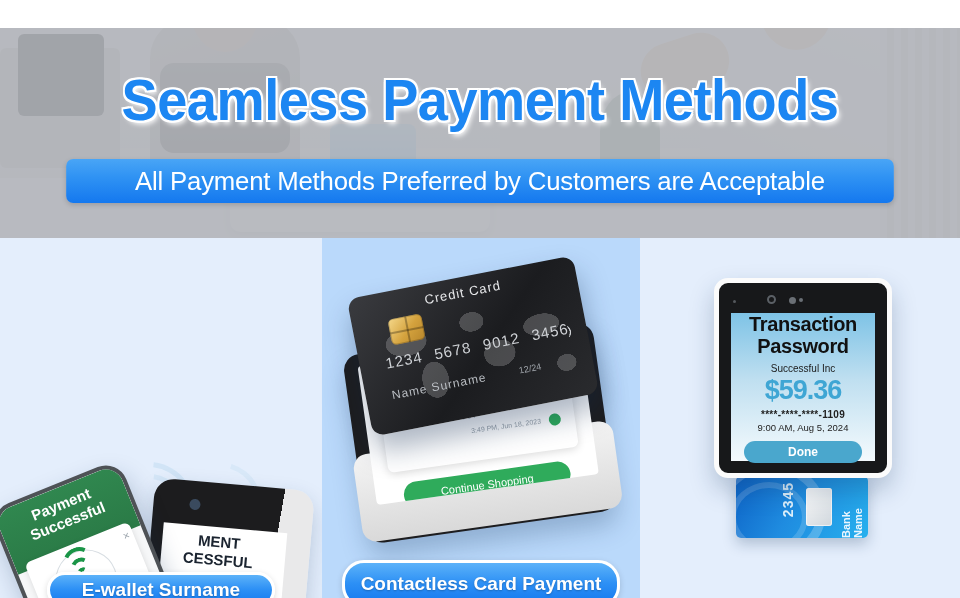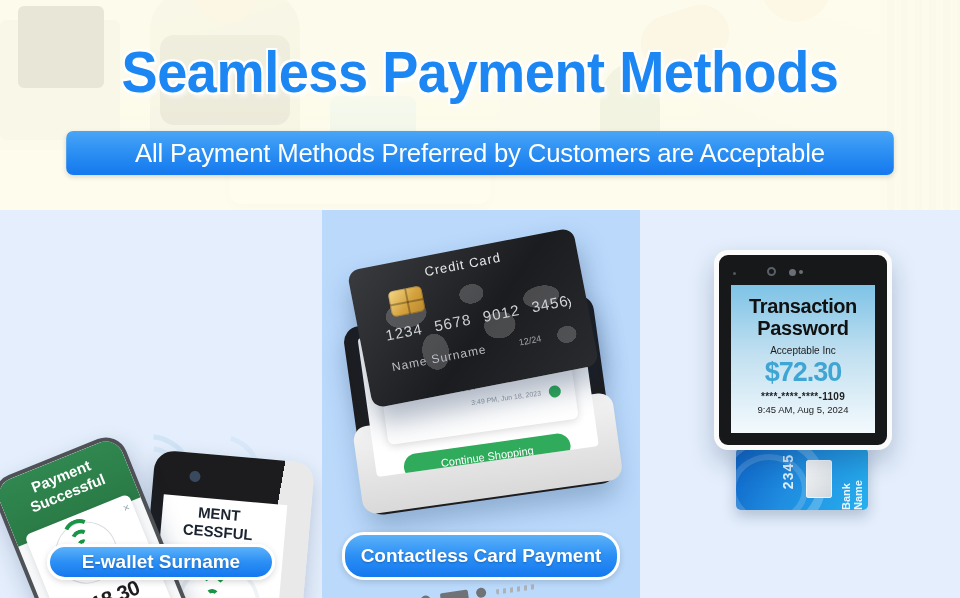--- a/index.html
+++ b/index.html
@@ -3,21 +3,21 @@
 <meta charset="utf-8">
 <style>
   * { box-sizing: border-box; margin:0; padding:0; }
   html,body { width:960px; height:598px; overflow:hidden; background:#fff;
               font-family:"Liberation Sans", sans-serif; }
 
   .page { position:relative; width:960px; height:598px; }
 
   
   .header { position:relative; width:960px; height:210px; overflow:hidden;
-            background:#fef9c3; }
+            background:#0f172a;margin-top:28px; }
   .hero-photo { position:absolute; inset:0; opacity:.30; }
   .hp { position:absolute; }
   
   .hp.floor   { left:0; top:120px; width:960px; height:90px; background:linear-gradient(#efeeec,#e3e1de); }
   .hp.counter { left:0; top:150px; width:960px; height:60px; background:#fbfbfa; }
   .hp.wall    { left:0; top:0; width:960px; height:150px; background:linear-gradient(#f6f5f3,#ebeae7); }
   .hp.person1 { left:150px; top:-10px; width:150px; height:200px; border-radius:40px 40px 0 0;
                 background:linear-gradient(160deg,#d8d4cf,#b9b4ad); }
   .hp.apron   { left:160px; top:35px; width:130px; height:90px; border-radius:14px;
                 background:linear-gradient(#8d8a85,#6e6b67); }
@@ -197,21 +197,21 @@
   .term3 .cam { position:absolute; left:48px; top:12px; width:9px; height:9px;
                 border-radius:50%; border:2px solid #5b6066; }
   .term3 .dot { position:absolute; left:70px; top:14px; width:7px; height:7px;
                 border-radius:50%; background:#6a6f75; }
   .term3 .dot2{ position:absolute; left:80px; top:15px; width:4px; height:4px;
                 border-radius:50%; background:#6a6f75; }
   .term3 .led { position:absolute; left:14px; top:17px; width:3px; height:3px;
                 border-radius:50%; background:#54585d; }
   .term3 .scr { position:absolute; left:12px; top:30px; right:12px; bottom:12px;
                 background:linear-gradient(180deg,#7ec3e6 0%,#bfdff0 45%,#f4fafd 100%);
-                text-align:center; padding-top:10px; }
+                text-align:center; }
   .t3-ttl  { font-size:20px; font-weight:bold; color:#111; line-height:22px; letter-spacing:-.4px; }
   .t3-mer  { font-size:10px; color:#1b1b1b; margin-top:6px; }
   .t3-amt  { font-size:27px; font-weight:bold; color:#3fa6d4; letter-spacing:-1px; margin-top:1px; }
   .t3-pan  { font-size:10px; font-weight:bold; color:#222; margin-top:3px; letter-spacing:.3px; }
   .t3-date { font-size:9.5px; color:#222; margin-top:2px; }
   .t3-btn  { margin:8px auto 0; width:118px; height:22px; border-radius:11px;
              background:#4aa7cd; color:#fff; font-size:12px; font-weight:bold;
              display:flex; align-items:center; justify-content:center; }
 
   .chipcard { position:absolute; left:96px; top:238px; width:132px; height:62px;
@@ -378,23 +378,24 @@
       <div class="term3">
         <div class="led"></div>
         <div class="cam"></div>
         <div class="dot"></div>
         <div class="dot2"></div>
         <div class="scr">
           <div class="t3-ttl">
             <div>Transaction</div>
             <div>Password</div>
           </div>
-          <div class="t3-mer">Acceptable Inc</div>
-          <div class="t3-amt">$72.30</div>
+          <div class="t3-mer">Successful Inc</div>
+          <div class="t3-amt">$59.36</div>
           <div class="t3-pan">****-****-****-1109</div>
-          <div class="t3-date">9:45 AM, Aug 5, 2024</div>
+          <div class="t3-date">9:00 AM, Aug 5, 2024</div>
+          <div class="t3-btn">Done</div>
         </div>
       </div>
 
     </div>
 
   </div>
 </div>
 
 </body></html>

